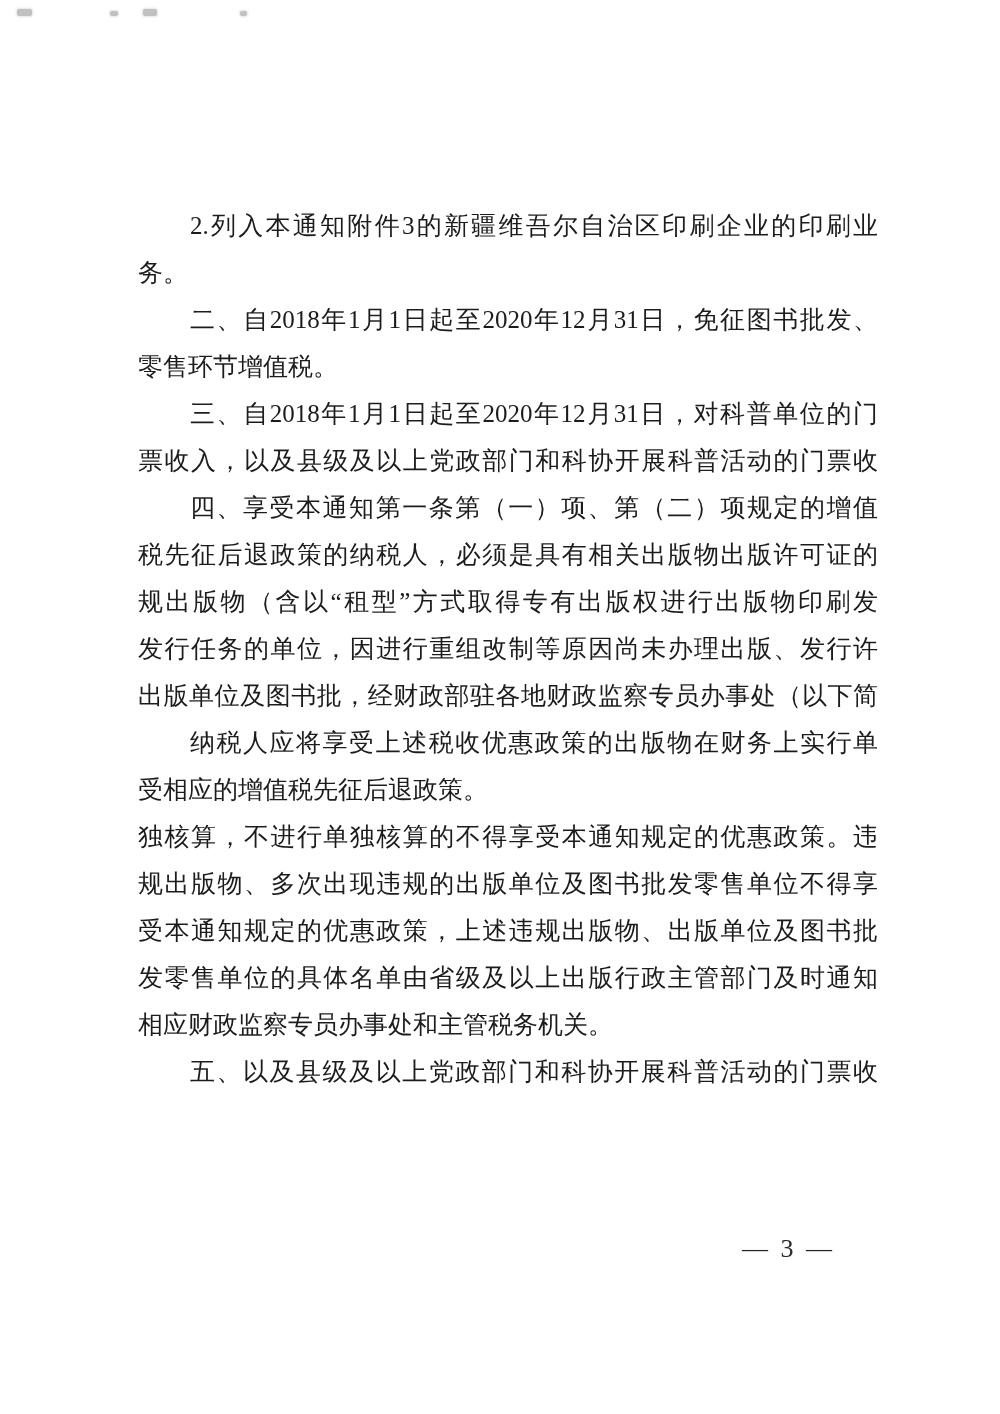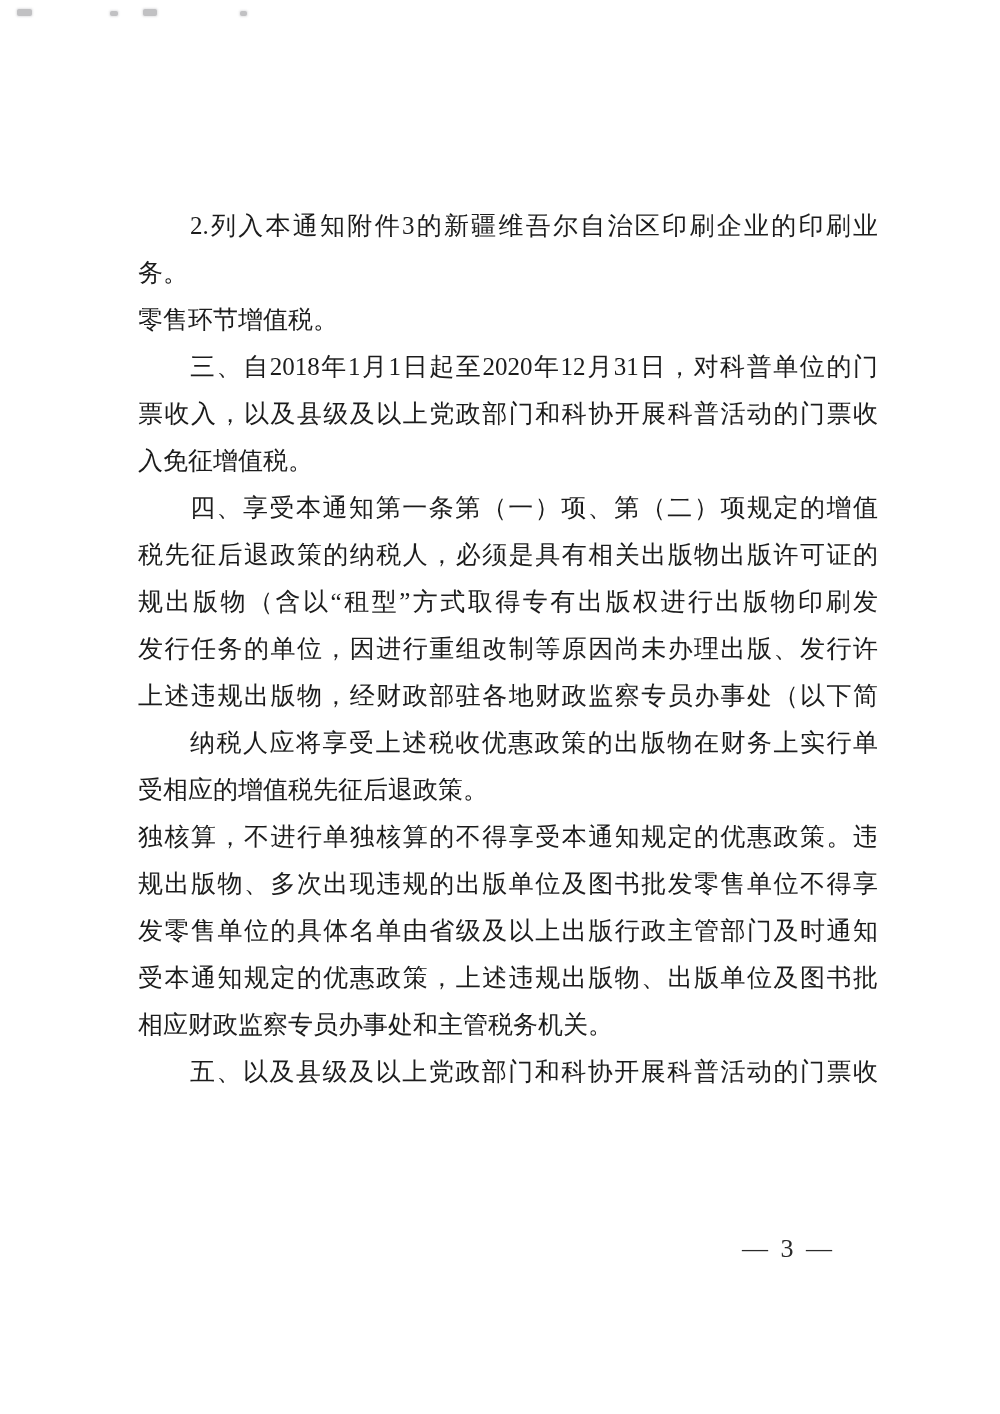--- a/index.html
+++ b/index.html
@@ -65,34 +65,34 @@
 <div class="page">
 
   <div class="speck speck-1"></div>
   <div class="speck speck-2"></div>
   <div class="speck speck-3"></div>
   <div class="speck speck-4"></div>
 
   <div class="text-block">
       <div class="line indent justify">2.列入本通知附件3的新疆维吾尔自治区印刷企业的印刷业</div>
       <div class="line">务。</div>
+      <div class="line indent justify">二、自2018年1月1日起至2020年12月31日，免征图书批发、</div>
       <div class="line">零售环节增值税。</div>
       <div class="line indent justify">三、自2018年1月1日起至2020年12月31日，对科普单位的门</div>
       <div class="line justify">票收入，以及县级及以上党政部门和科协开展科普活动的门票收</div>
-      <div class="line">入免征增值税。</div>
       <div class="line indent justify">四、享受本通知第一条第（一）项、第（二）项规定的增值</div>
       <div class="line justify">税先征后退政策的纳税人，必须是具有相关出版物出版许可证的</div>
       <div class="line justify">规出版物（含以“租型”方式取得专有出版权进行出版物印刷发</div>
       <div class="line justify">发行任务的单位，因进行重组改制等原因尚未办理出版、发行许</div>
-      <div class="line justify">上述违规出版物，经财政部驻各地财政监察专员办事处（以下简</div>
+      <div class="line justify">出版单位及图书批，经财政部驻各地财政监察专员办事处（以下简</div>
       <div class="line indent justify">纳税人应将享受上述税收优惠政策的出版物在财务上实行单</div>
       <div class="line">受相应的增值税先征后退政策。</div>
       <div class="line justify">独核算，不进行单独核算的不得享受本通知规定的优惠政策。违</div>
       <div class="line justify">规出版物、多次出现违规的出版单位及图书批发零售单位不得享</div>
+      <div class="line justify">受本通知规定的优惠政策，上述违规出版物、出版单位及图书批</div>
       <div class="line justify">发零售单位的具体名单由省级及以上出版行政主管部门及时通知</div>
-      <div class="line justify">受本通知规定的优惠政策，上述违规出版物、出版单位及图书批</div>
       <div class="line">相应财政监察专员办事处和主管税务机关。</div>
       <div class="line indent justify">五、以及县级及以上党政部门和科协开展科普活动的门票收</div>
     </div>
 
   <div class="page-number">— 3 —</div>
 
 </div>
 
 </body></html>

